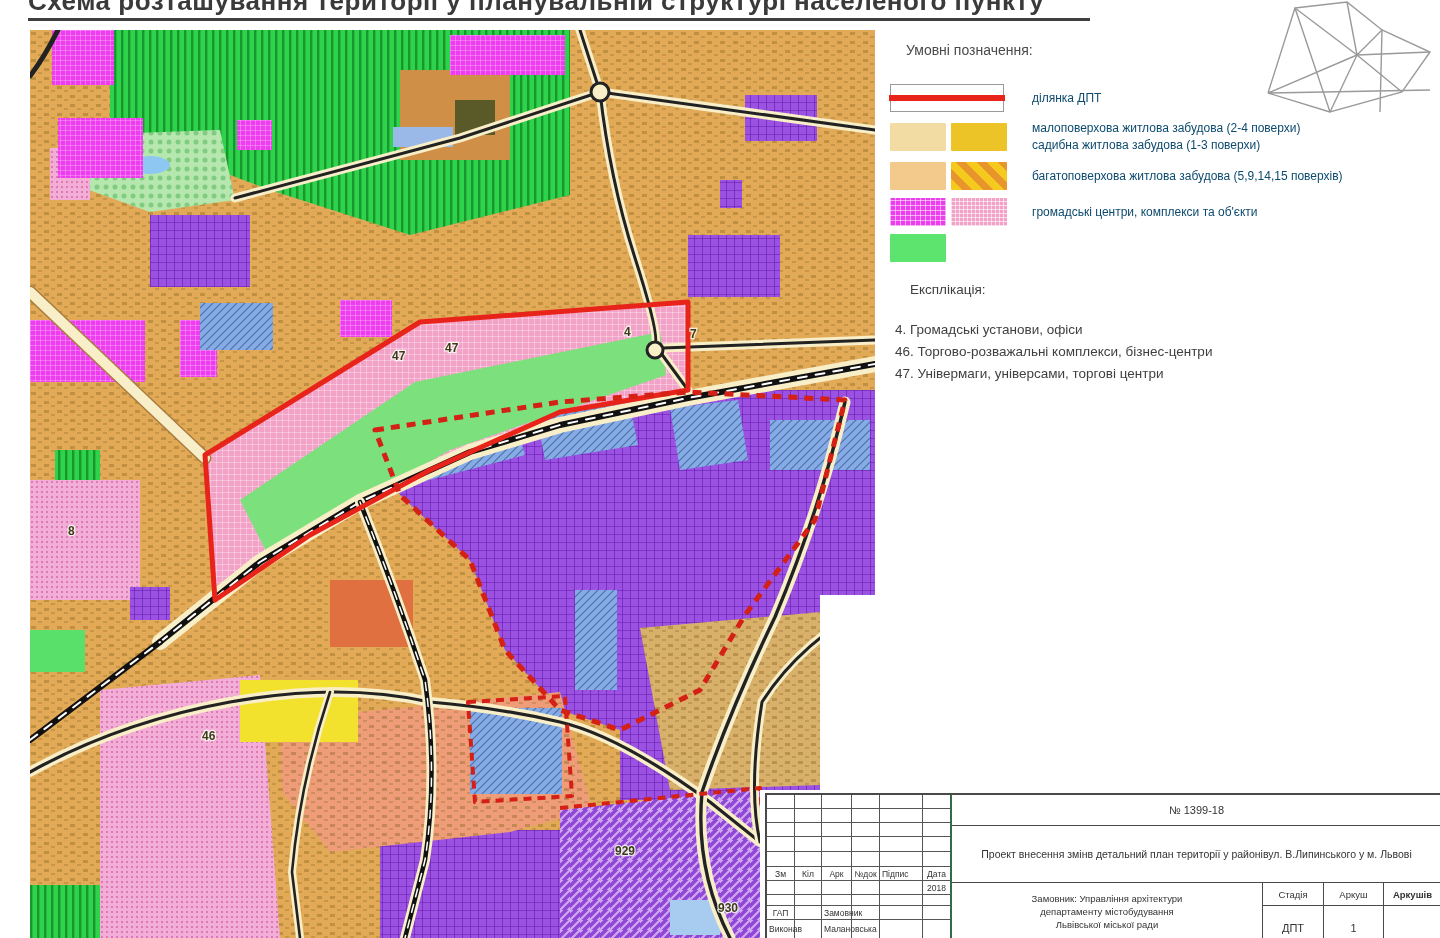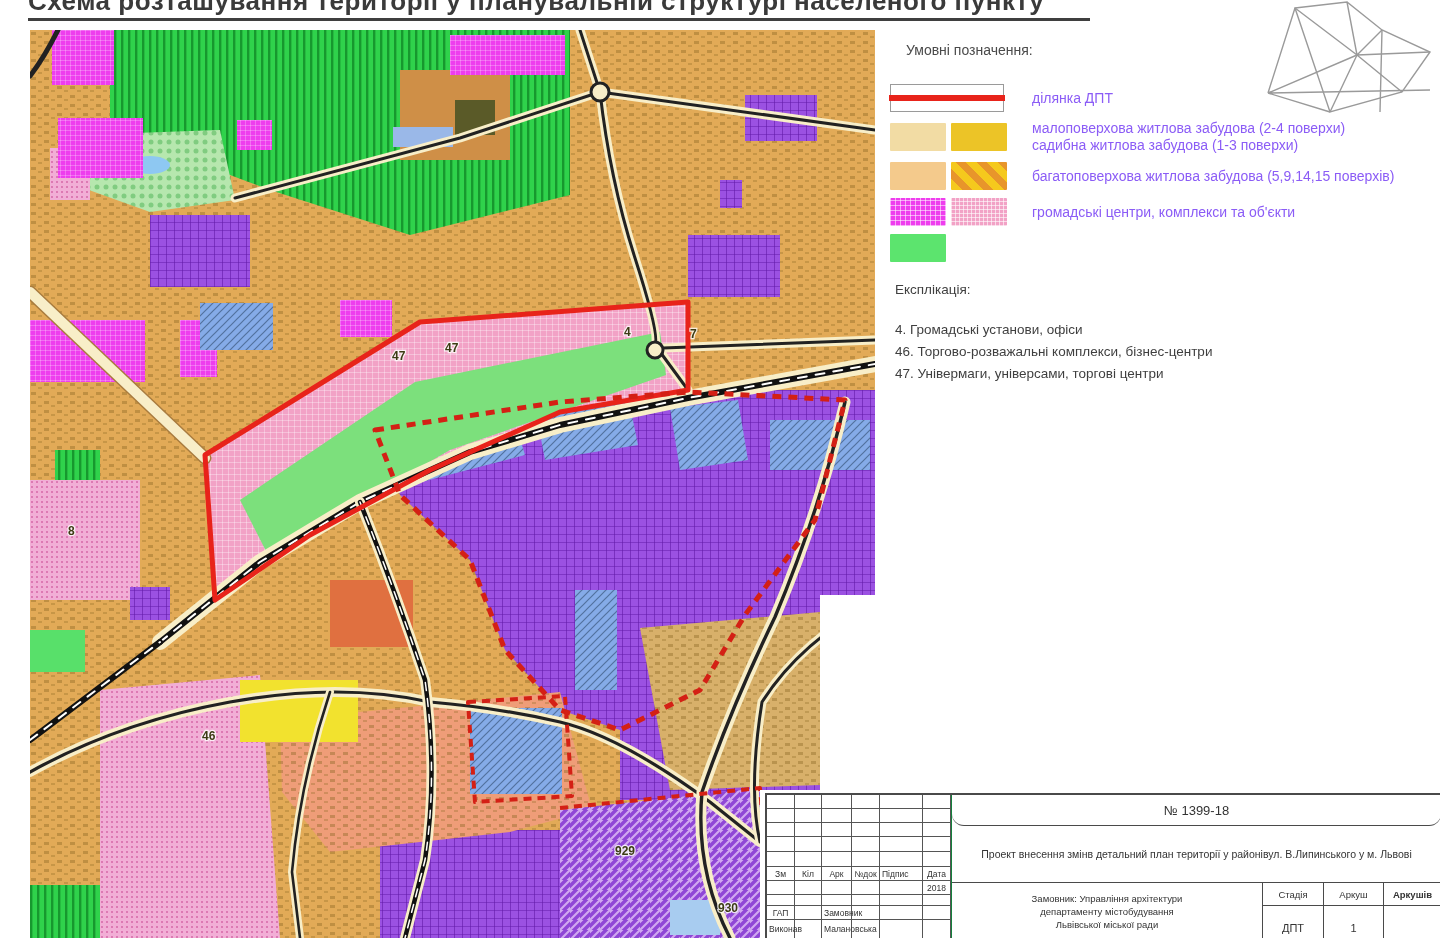--- a/index.html
+++ b/index.html
@@ -21,37 +21,37 @@
   .sw-gold{background:var(--gold);}
   .sw-tan2{background:var(--orangeTan);}
   .sw-yhatch{background:repeating-linear-gradient(45deg,var(--hatchYellow) 0 8px,var(--hatchOrange) 8px 15px);}
   .sw-mag{background-color:var(--magenta);
     background-image:repeating-linear-gradient(0deg,rgba(255,255,255,.55) 0 1px,transparent 1px 5px),
                      repeating-linear-gradient(90deg,rgba(255,255,255,.55) 0 1px,transparent 1px 5px);}
   .sw-pink{background-color:var(--pink);
     background-image:repeating-linear-gradient(0deg,rgba(255,255,255,.6) 0 1px,transparent 1px 4px),
                      repeating-linear-gradient(90deg,rgba(255,255,255,.6) 0 1px,transparent 1px 4px);}
   .sw-green{background:var(--green);}
-  .llab{font-size:14px;line-height:17px;margin-left:20px;color:#8b5cf6;}
+  .llab{font-size:12px;line-height:17px;margin-left:20px;color:#0c4a6e;}
   
   #explication{left:895px;top:282px;width:540px;color:#3f3f3f;}
-  #explication .hdr{font-size:13.5px;margin-bottom:22px;}
+  #explication .hdr{font-size:13.5px;margin-bottom:22px;margin-left:15px;}
   #explication .item{font-size:13.5px;line-height:22px;}
   
   #titleblock{left:765px;top:793px;width:674px;height:144px;border:2px solid #4a4a4a;
     display:flex;background:#fff;color:#333;}
   #stamp-grid{width:184px;flex:0 0 184px;display:grid;border-right:1px solid #15803d;
     grid-template-columns:28px 27px 30px 28px 43px 28px;
     grid-template-rows:14px 14px 14px 15px 15px 14px 14px 11px 14px auto;}
   .scell{border-right:1px solid #555;border-bottom:1px solid #555;font-size:8.5px;
     display:flex;align-items:center;justify-content:center;white-space:nowrap;color:#333;}
   .scell.left{justify-content:flex-start;padding-left:2px;overflow:visible;z-index:2;}
   #tb-right{flex:1;display:flex;flex-direction:column;}
   #tb-num{height:30px;border-bottom:1px solid #4a4a4a;display:flex;align-items:center;
-    justify-content:center;font-size:13px;border-radius:12px;}
+    justify-content:center;font-size:11px;}
   #tb-project{height:56px;border-bottom:1px solid #4a4a4a;display:flex;flex-direction:row;
     align-items:center;justify-content:center;font-size:10.5px;line-height:14px;}
   #tb-bottom{flex:1;display:flex;}
   #tb-customer{width:310px;flex:0 0 310px;border-right:1px solid #4a4a4a;display:flex;
     flex-direction:column;align-items:center;justify-content:center;font-size:9.5px;line-height:13px;}
   .stagecol{display:flex;flex-direction:column;border-right:1px solid #4a4a4a;gap:11px;}
   .stagecol:last-child{border-right:none;}
   .stagecol .h{height:22px;border-bottom:1px solid #4a4a4a;display:flex;align-items:center;
     justify-content:center;font-size:9.5px;}
   .stagecol .v{flex:1;display:flex;align-items:center;justify-content:center;font-size:11px;text-align:center;}

